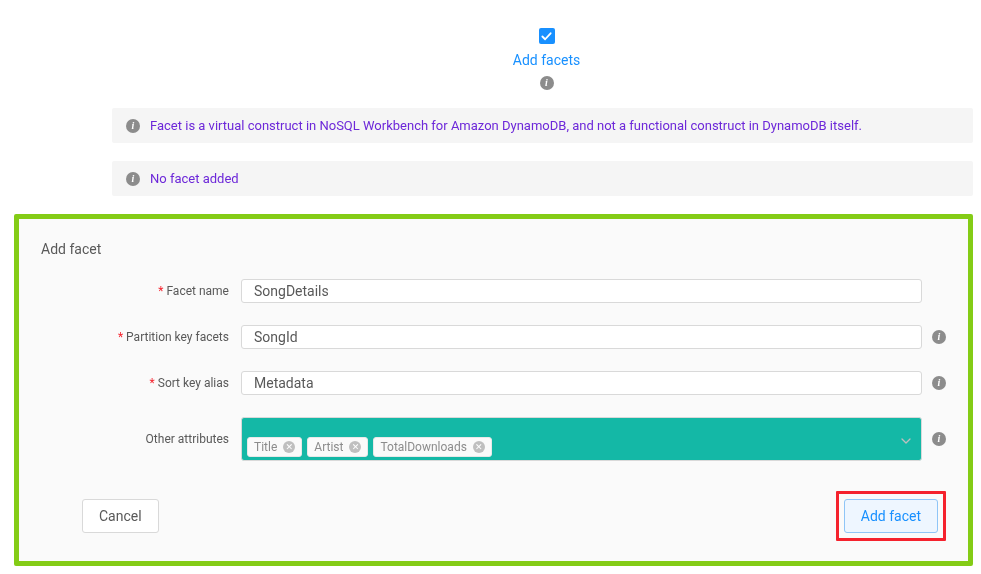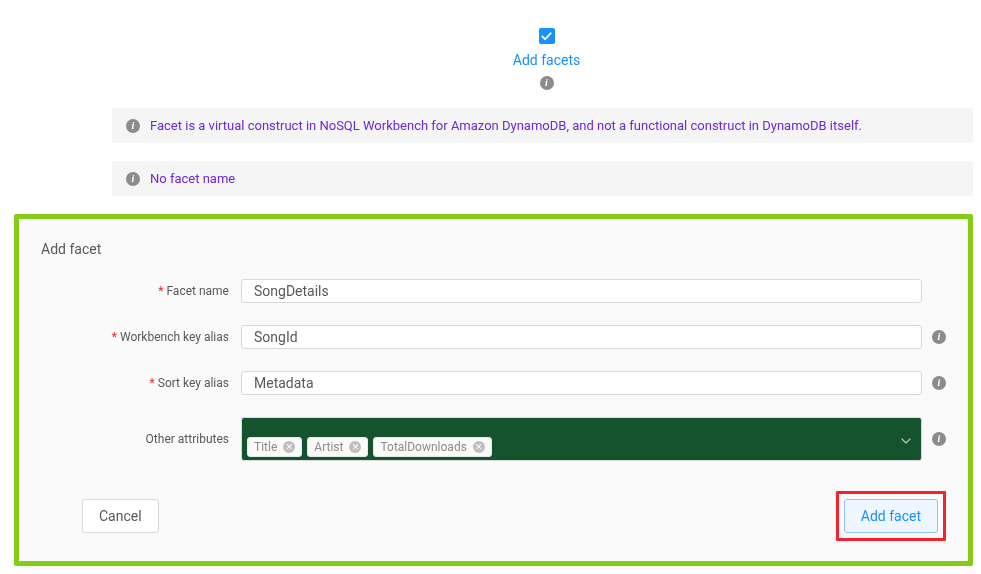--- a/index.html
+++ b/index.html
@@ -134,21 +134,21 @@
       color: #595959;
       outline: none;
       font-family: inherit;
     }
 
     .multi-select {
       flex: 1;
       min-height: 34px;
       border: 1px solid #d9d9d9;
       border-radius: 3px;
-      background: #14532d;
+      background: #14b8a6;
       padding: 19px 28px 3px 5px;
       display: flex;
       align-items: flex-end;
       flex-wrap: wrap;
       gap: 5px;
       position: relative;
       cursor: pointer;
     }
 
     .multi-select .chevron {
@@ -243,40 +243,40 @@
     <span class="info-icon">i</span>
   </div>
 
   <div class="info-banner">
     <span class="info-icon">i</span>
     <span class="info-banner-text">Facet is a virtual construct in NoSQL Workbench for Amazon DynamoDB, and not a functional construct in DynamoDB itself.</span>
   </div>
 
   <div class="info-banner">
     <span class="info-icon">i</span>
-    <span class="info-banner-text">No facet name</span>
+    <span class="info-banner-text">No facet added</span>
   </div>
 </div>
 
 <div class="form-panel">
   <div class="panel-title">Add facet</div>
 
   <div class="form-row">
     <div class="form-label">
       <span class="required">*</span><span>Facet name</span>
     </div>
     <div class="form-field">
       <input type="text" class="text-input" value="SongDetails" style="">
       <span class="trailing-info"></span>
     </div>
   </div>
 
   <div class="form-row">
     <div class="form-label">
-      <span class="required">*</span><span>Workbench key alias</span>
+      <span class="required">*</span><span>Partition key facets</span>
     </div>
     <div class="form-field">
       <input type="text" class="text-input" value="SongId" style="">
       <span class="info-icon trailing-info">i</span>
     </div>
   </div>
 
   <div class="form-row">
     <div class="form-label">
       <span class="required">*</span><span>Sort key alias</span>

